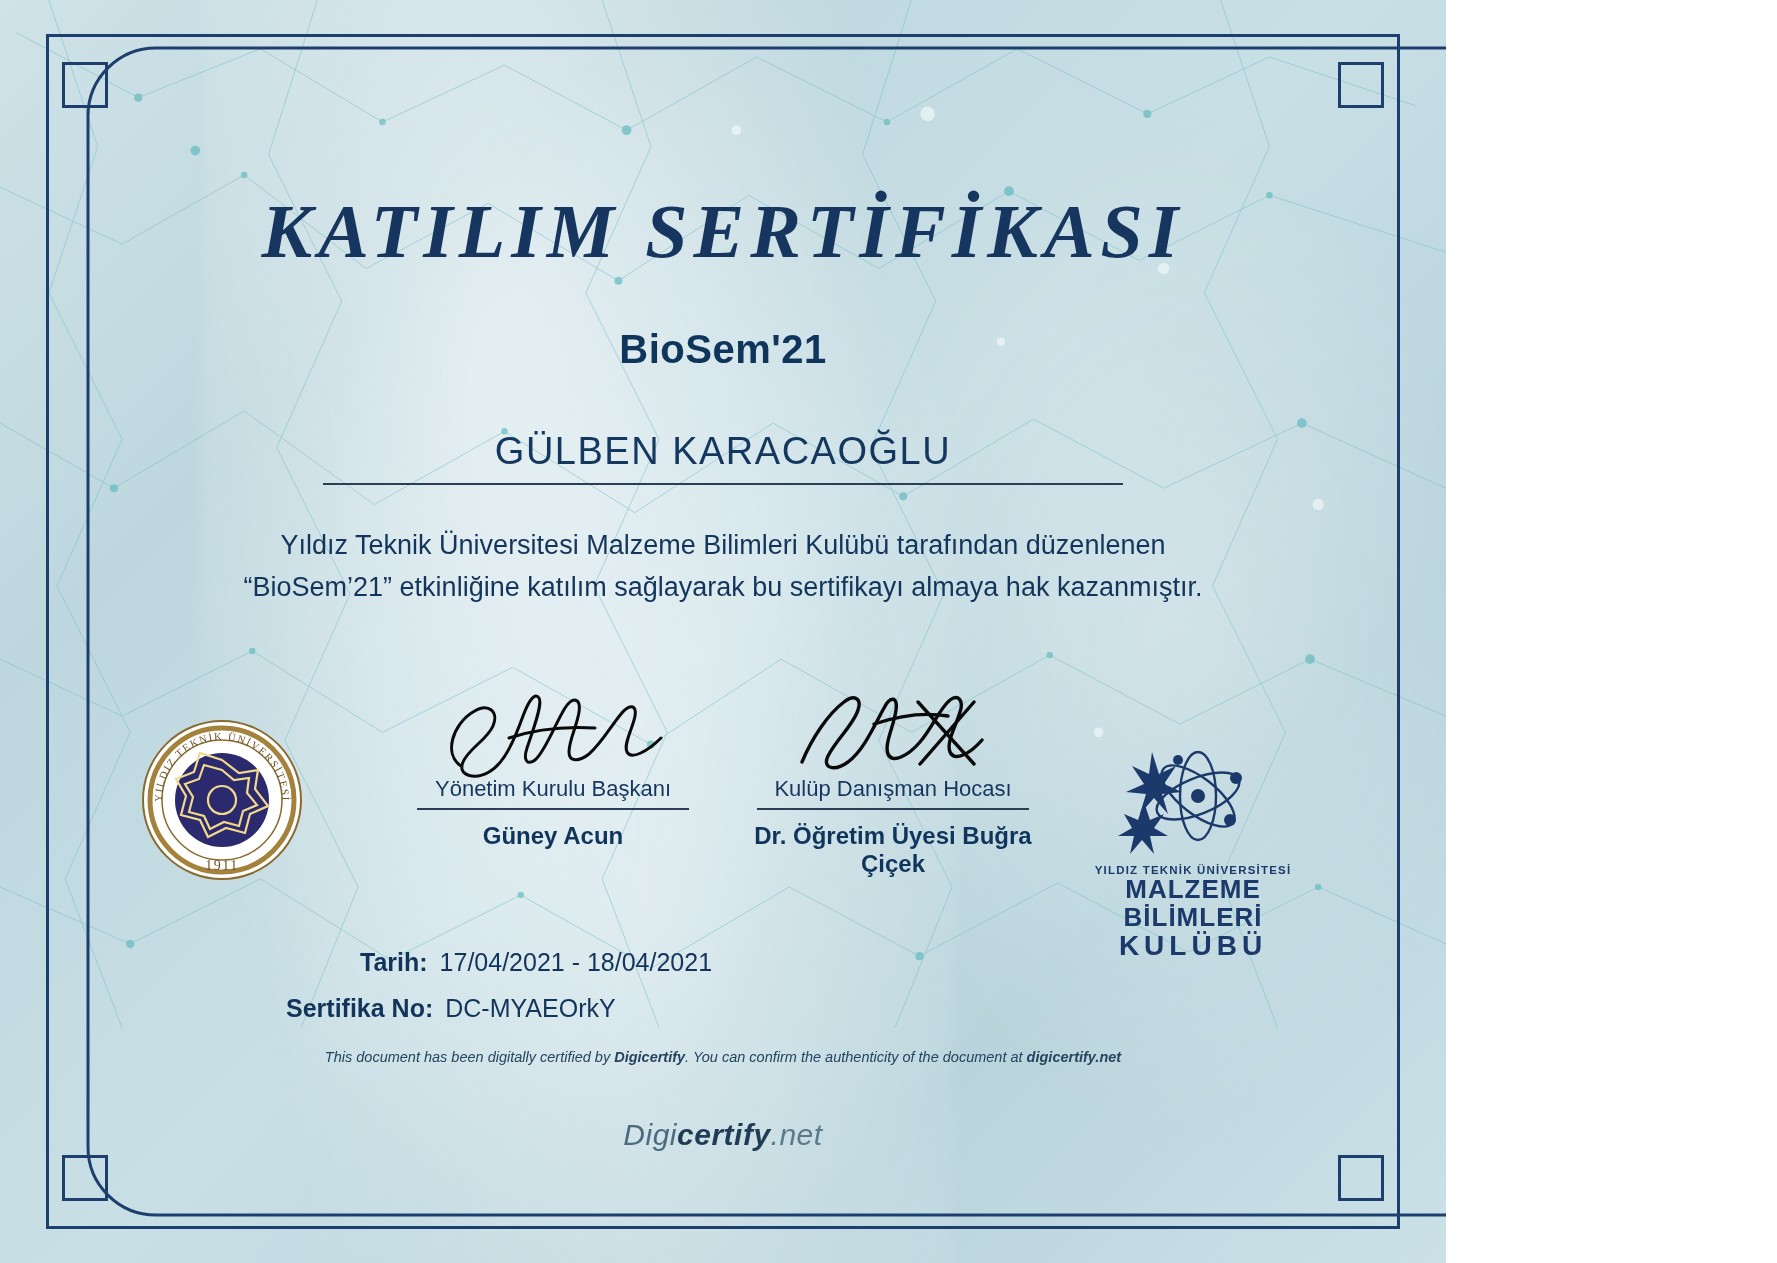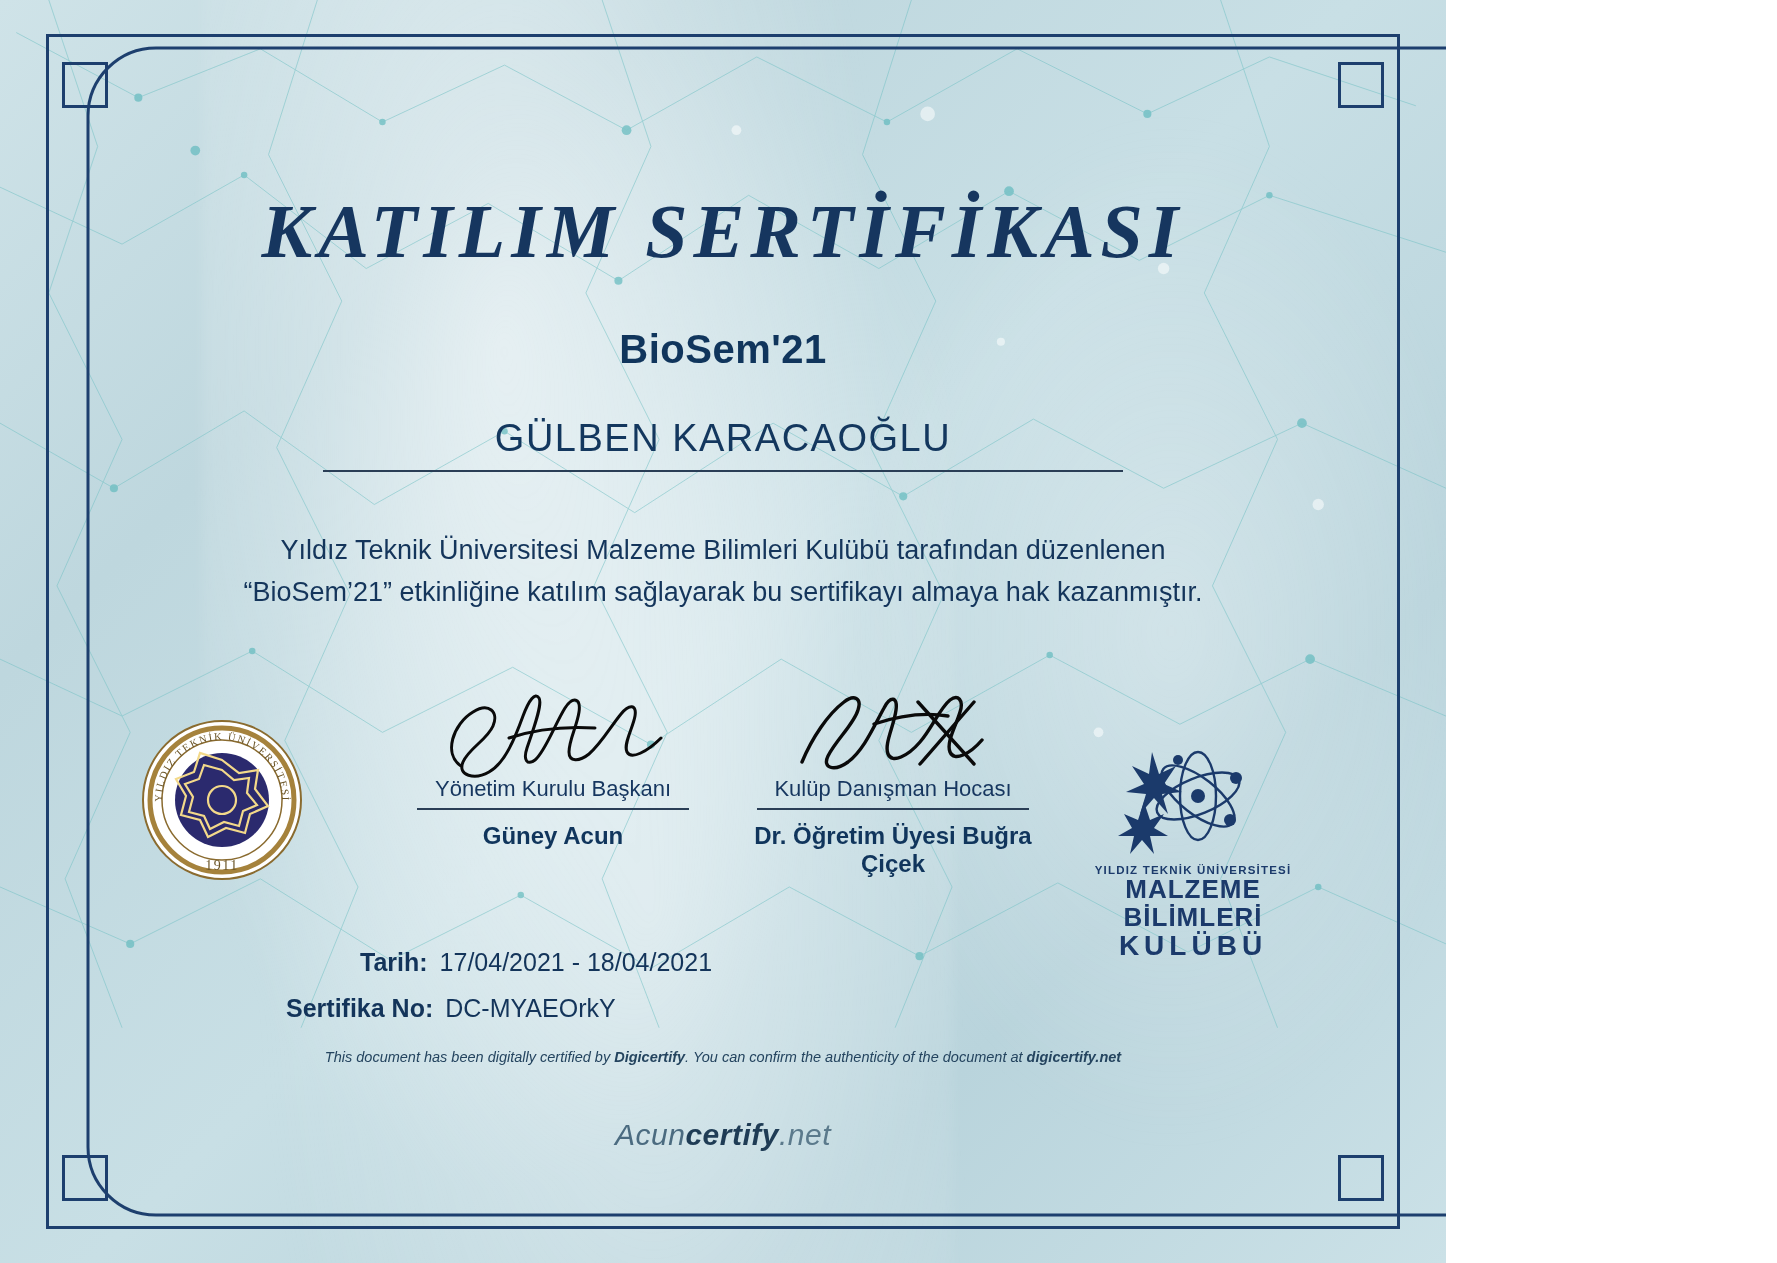--- a/index.html
+++ b/index.html
@@ -88,34 +88,34 @@
     white-space: nowrap;
   }
   .event-name {
     margin-top: 52px;
     font-size: 40px;
     font-weight: 700;
     color: #10355c;
     letter-spacing: 0.5px;
   }
   .recipient {
-    margin-top: 45px;
+    margin-top: 58px;
     font-size: 38px;
     font-weight: 400;
     color: #13375e;
     letter-spacing: 1.5px;
   }
   .recipient-rule {
     margin-top: 10px;
     width: 800px;
     height: 2px;
     background: #2a3e56;
   }
   .body-text {
-    margin-top: 58px;
+    margin-top: 40px;
     width: 1110px;
     text-align: center;
     font-size: 27px;
     line-height: 1.55;
     color: #14355b;
   }
 
   
   .sign-row {
     position: absolute;
@@ -360,21 +360,21 @@
     </div>
   </div>
 
   <div class="footer">
     <div>
       <span>This document has been digitally certified by </span><b>Digicertify</b><span>. You can confirm the authenticity of the document at </span><b>digicertify.net</b>
     </div>
   </div>
 
   <div class="brand">
-    <span class="b1">Acun</span><span class="b2">certify</span><span class="b3">.net</span>
+    <span class="b1">Digi</span><span class="b2">certify</span><span class="b3">.net</span>
   </div>
 
   <div class="ytu-logo">
     <svg width="164" height="164" viewBox="0 0 164 164">
       <defs>
         <path id="ytuArcTop" d="M 22,82 A 60,60 0 0 1 142,82"></path>
         <path id="ytuArcBot" d="M 28,82 A 54,54 0 0 0 136,82"></path>
       </defs>
       <circle cx="82" cy="82" r="79" fill="#ffffff" stroke="#8a6b2f" stroke-width="2"></circle>
       <circle cx="82" cy="82" r="72" fill="none" stroke="#a5823c" stroke-width="5"></circle>

